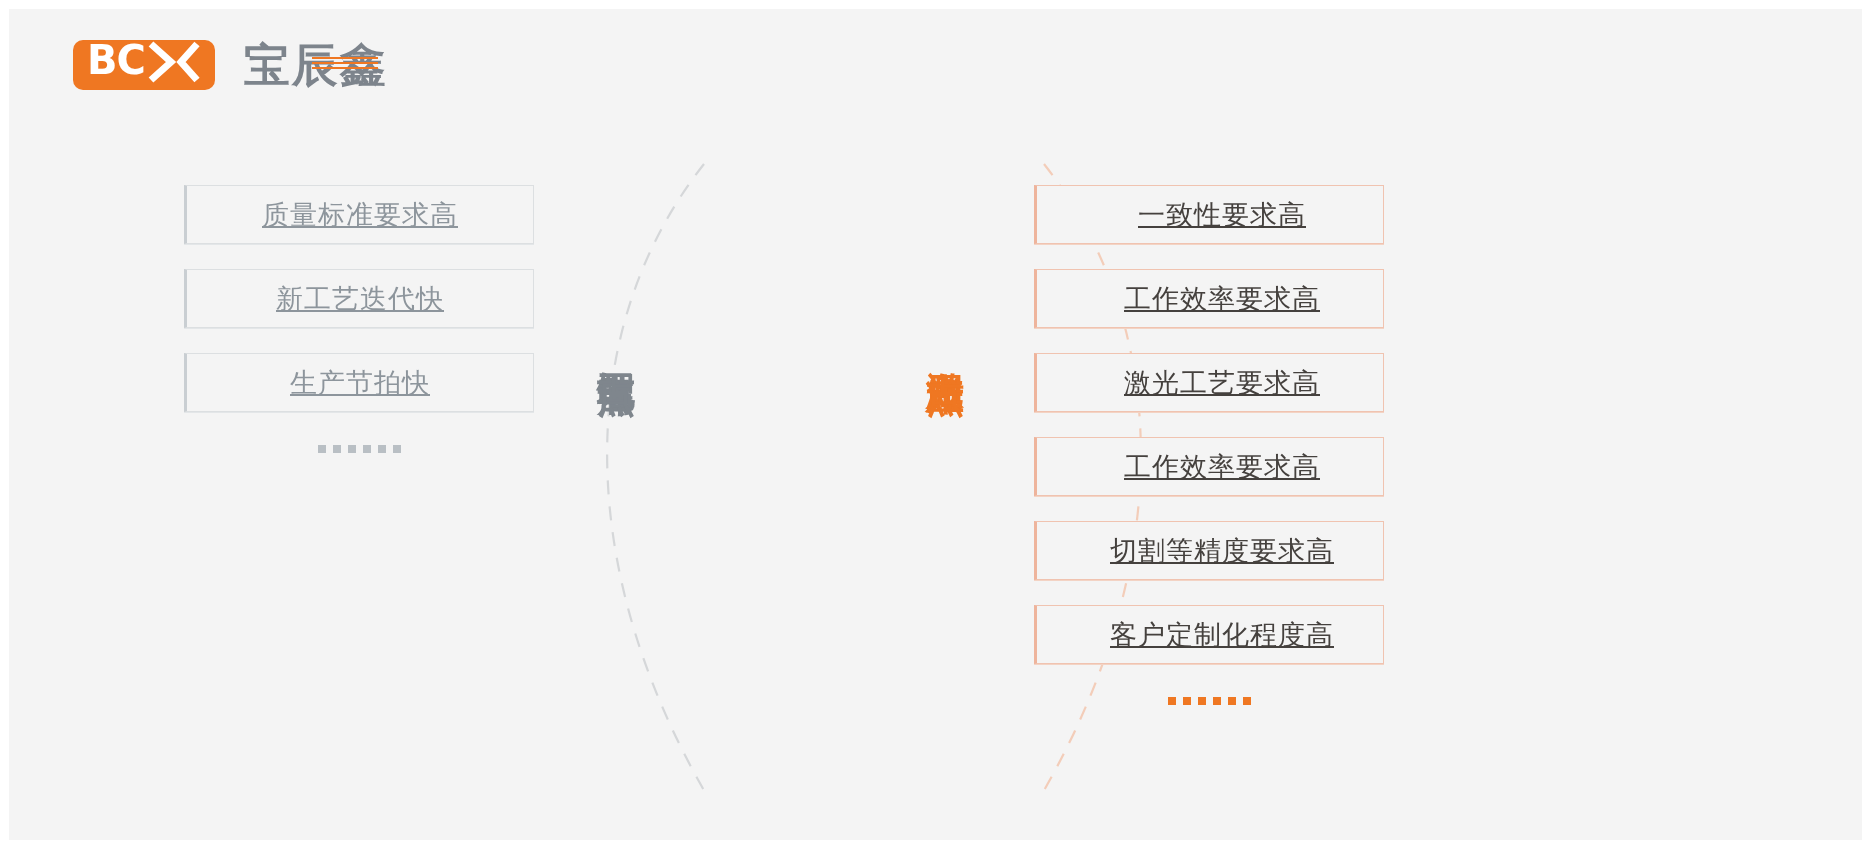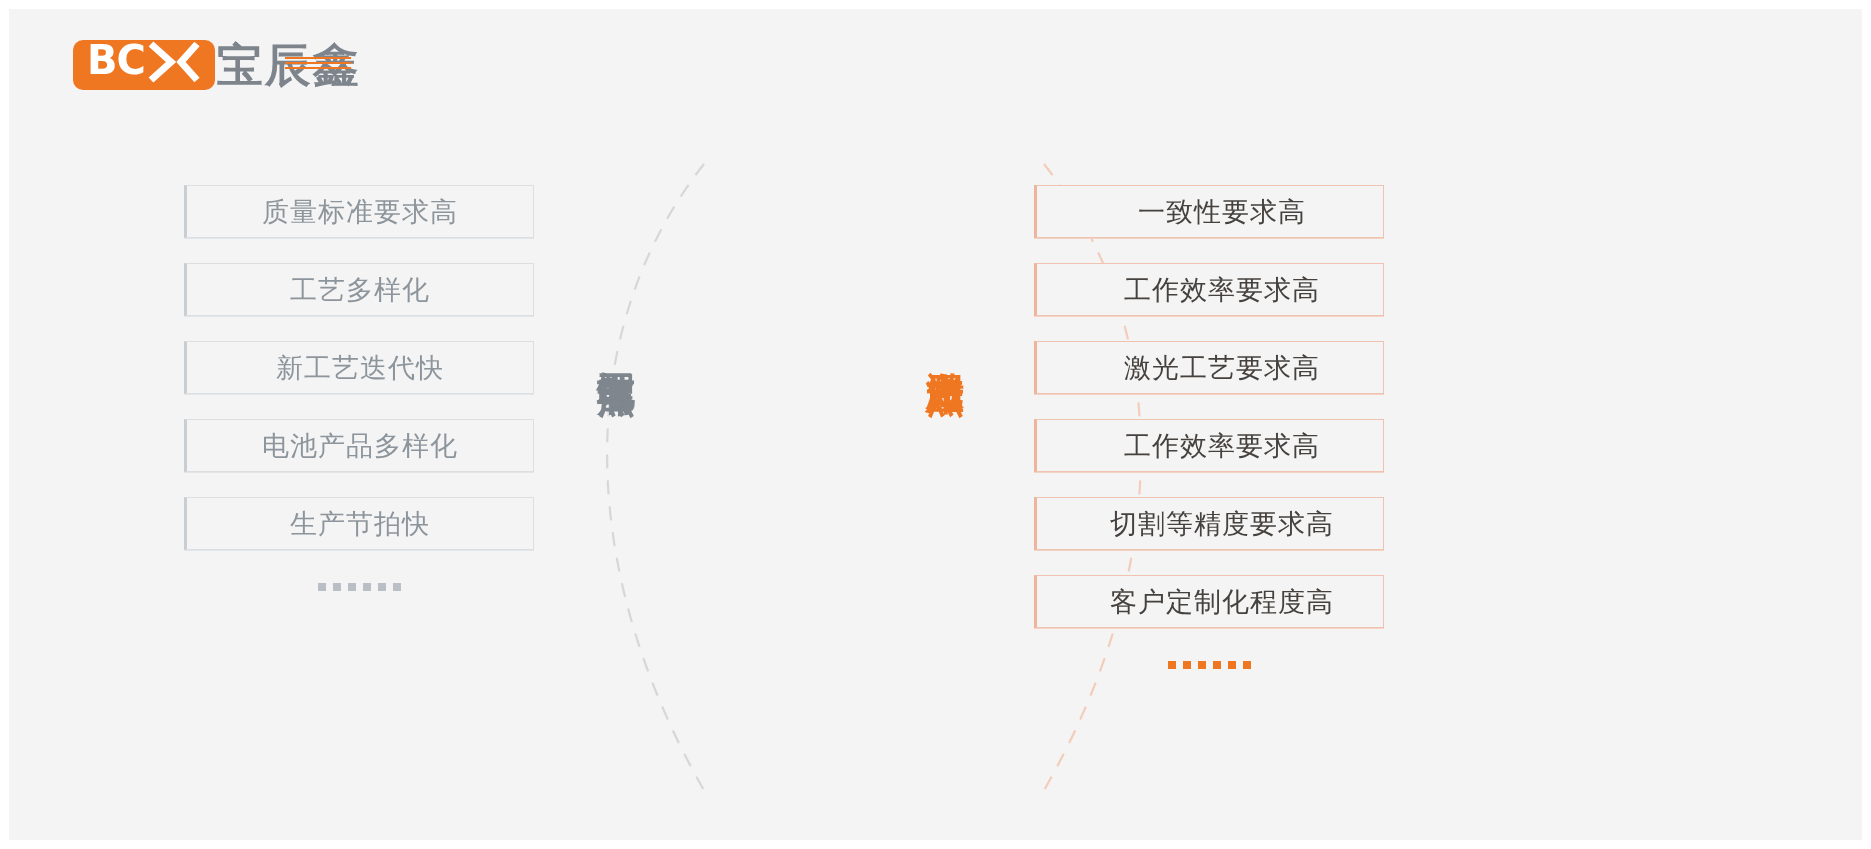--- a/index.html
+++ b/index.html
@@ -52,21 +52,21 @@
   }
   .logo-chev {
     position: relative;
     width: 58px;
     height: 44px;
     margin-left: 2px;
   }
   .logo-chev svg { display:block; }
 
   .logo-cn {
-    margin-left: 2px;
+    margin-left: 29px;
     position: relative;
   }
   .logo-cn-text {
     font-size: 46px;
     font-weight: bold;
     color: #7d848c;
     letter-spacing: 2px;
     line-height: 1;
     font-family: "DejaVu Sans", "Liberation Sans", sans-serif;
   }
@@ -95,29 +95,30 @@
   
   .col {
     position: absolute;
     top: 176px;
     width: 350px;
   }
   #col-left  { left: 175px; }
   #col-right { left: 1025px; }
 
   .item {
-    height: 53px;
+    height: 59px;
     margin-bottom: 25px;
     display: flex;
     align-items: center;
     justify-content: center;
     box-sizing: border-box;
     font-size: 27px;
     letter-spacing: 1px;
     background: #f4f4f4;
+    text-decoration: underline;
   }
 
   .item.left {
     border: 1px solid #dcdfe1;
     border-left: 3px solid #c9ced2;
     color: #8d959c;
     box-shadow: 0 1px 0 0 #e3e6e8;
   }
 
   .item.right {
@@ -196,27 +197,21 @@
   <svg id="arcs" viewBox="0 0 1871 849">
     <path d="M 695 155 C 565 320, 565 560, 700 790" fill="none" stroke="#d5d7d9" stroke-width="2.2" stroke-dasharray="14 12"></path>
     <path d="M 1035 155 C 1165 320, 1165 560, 1030 790" fill="none" stroke="#f3cdb9" stroke-width="2.2" stroke-dasharray="14 12"></path>
   </svg>
 
   <div class="col" id="col-left">
     <div class="item left">
         <span>质量标准要求高</span>
       </div>
     <div class="item left">
-        <span>工艺多样化</span>
-      </div>
-    <div class="item left">
         <span>新工艺迭代快</span>
-      </div>
-    <div class="item left">
-        <span>电池产品多样化</span>
       </div>
     <div class="item left">
         <span>生产节拍快</span>
       </div>
     <div class="dots grey">
       <span></span>
         <span></span>
         <span></span>
         <span></span>
         <span></span>

